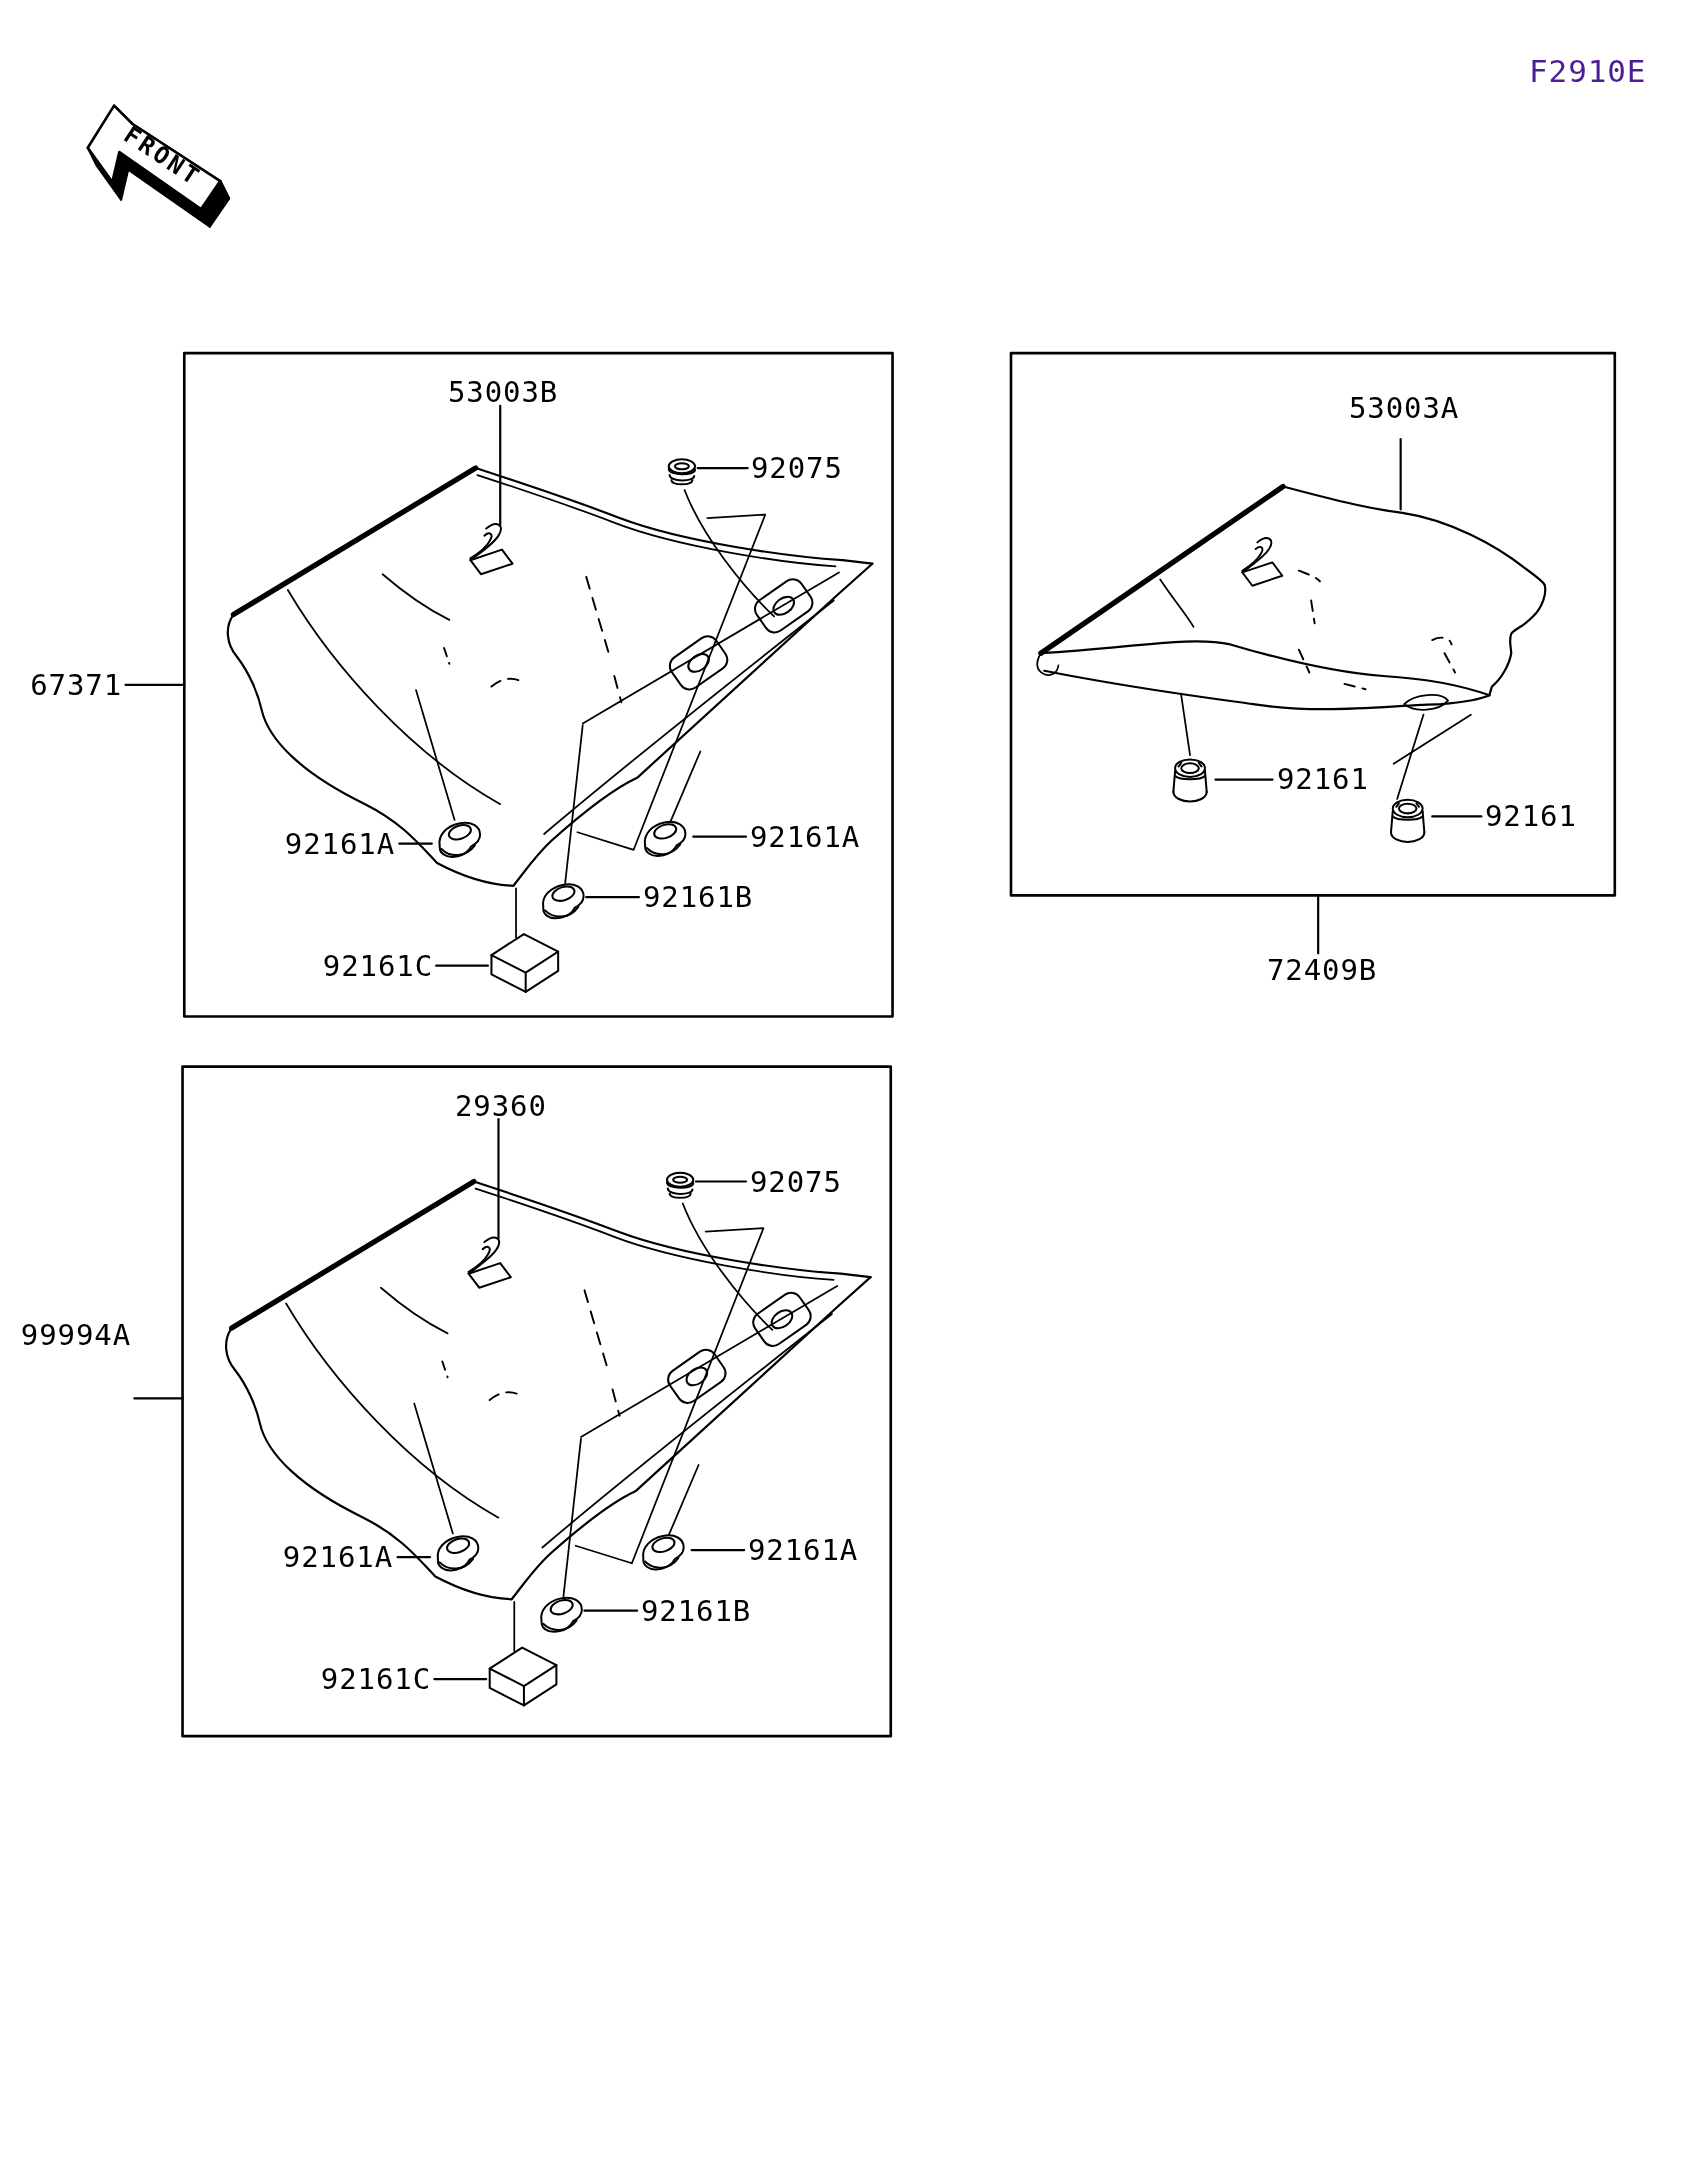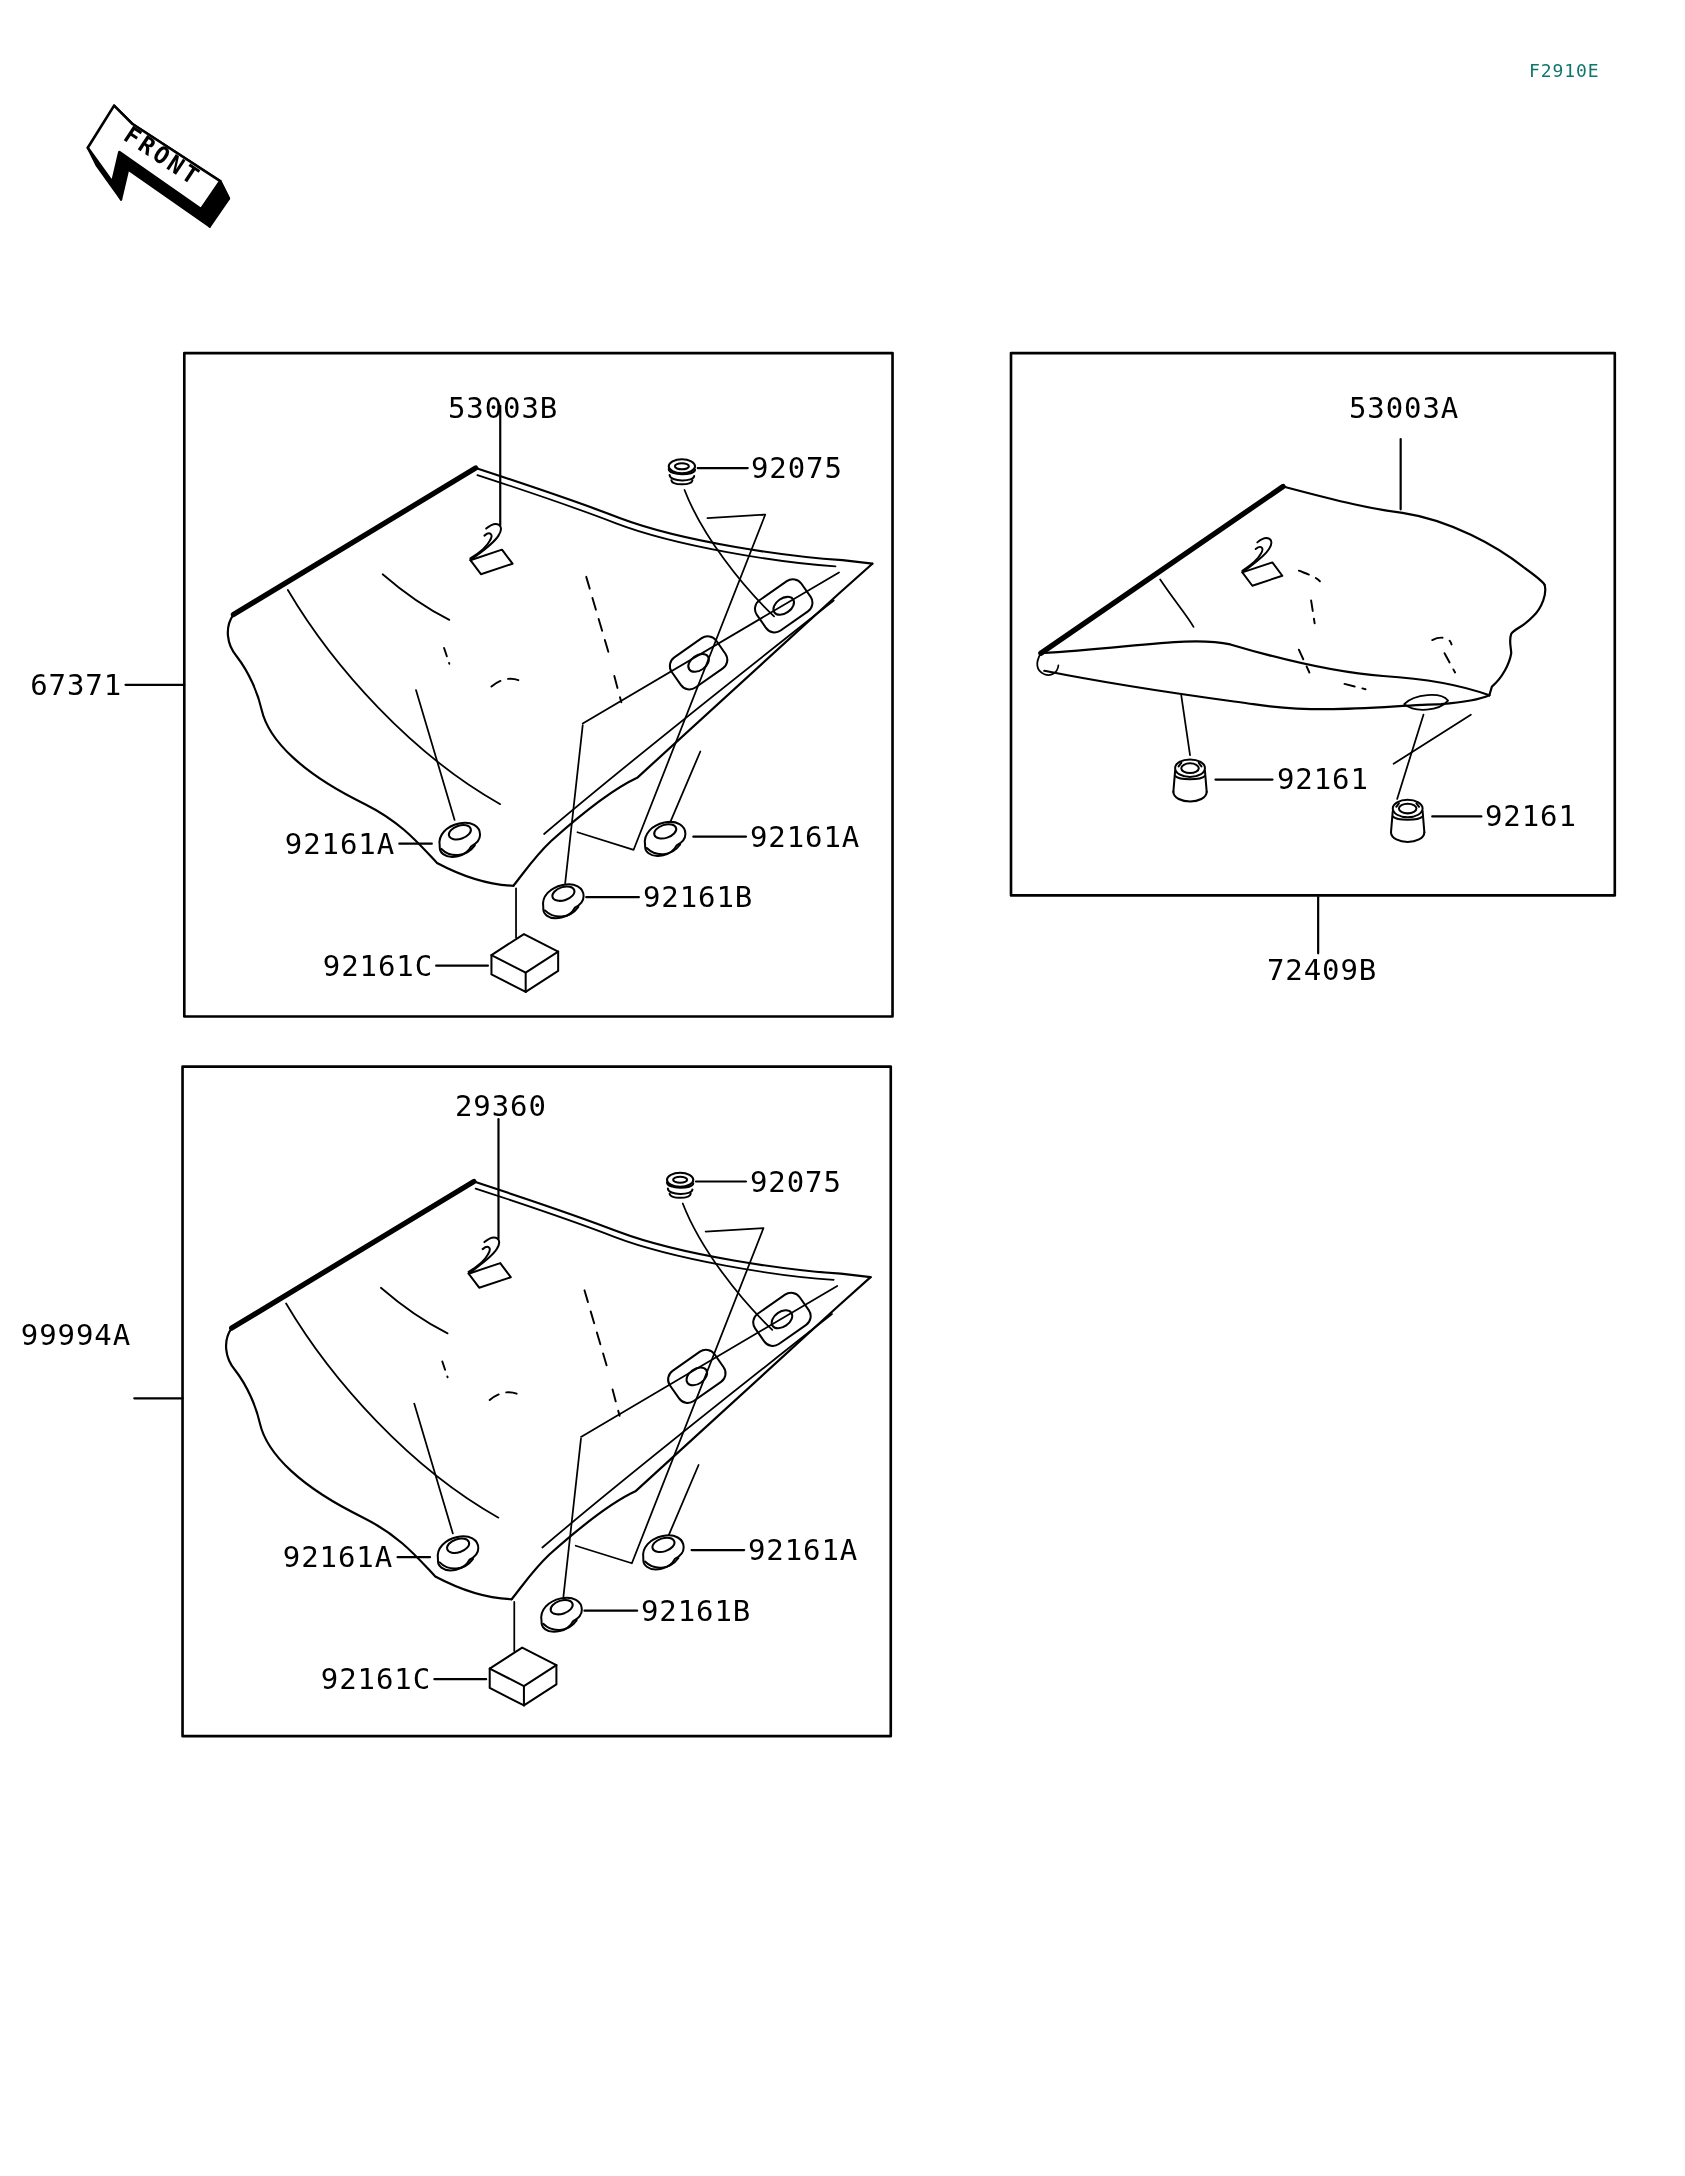--- a/index.html
+++ b/index.html
@@ -7,22 +7,22 @@
     position:relative;width:1685px;height:2177px;background:#ffffff;
     font-family:"DejaVu Sans Mono","Liberation Mono",monospace;color:#000;
     overflow:hidden;
   }
   #art{position:absolute;left:0;top:0;}
   .plabel{
     position:absolute;font-size:29px;letter-spacing:0.9px;line-height:1;
     transform:translateY(-50%);white-space:nowrap;color:#000;
   }
   .code{
-    position:absolute;font-size:18px;letter-spacing:0.9px;line-height:1;
-    transform:translateY(-50%);white-space:nowrap;color:#0f766e;
+    position:absolute;font-size:31px;letter-spacing:0.9px;line-height:1;
+    transform:translateY(-50%);white-space:nowrap;color:#4c1d95;
   }
 </style>
 </head>
 <body>
 
 <div id="page">
 
   <svg id="art" width="1685" height="2177" viewBox="0 0 1920 2480" fill="none" stroke="#000" stroke-width="2.5" stroke-linecap="round" stroke-linejoin="round">
 
     <defs>
@@ -182,21 +182,21 @@
       <path d="M1502,1022 L1502,1086"></path>
     </g>
   </svg>
 
   <div class="code" style="left:1529px;top:71px">F2910E</div>
 
   <div class="plabel" style="right:1563px;top:685px">67371</div>
   <div class="plabel" style="right:1554px;top:1335px">99994A</div>
   <div class="plabel" style="left:1267px;top:970px">72409B</div>
 
-  <div class="plabel" style="left:448px;top:408px">53003B</div>
+  <div class="plabel" style="left:448px;top:392px">53003B</div>
   <div class="plabel" style="left:751px;top:468px">92075</div>
   <div class="plabel" style="right:1290px;top:844px">92161A</div>
   <div class="plabel" style="left:750px;top:837px">92161A</div>
   <div class="plabel" style="left:643px;top:897px">92161B</div>
   <div class="plabel" style="right:1252px;top:966px">92161C</div>
 
   <div class="plabel" style="left:1349px;top:408px">53003A</div>
   <div class="plabel" style="left:1277px;top:779px">92161</div>
   <div class="plabel" style="left:1485px;top:816px">92161</div>
 

